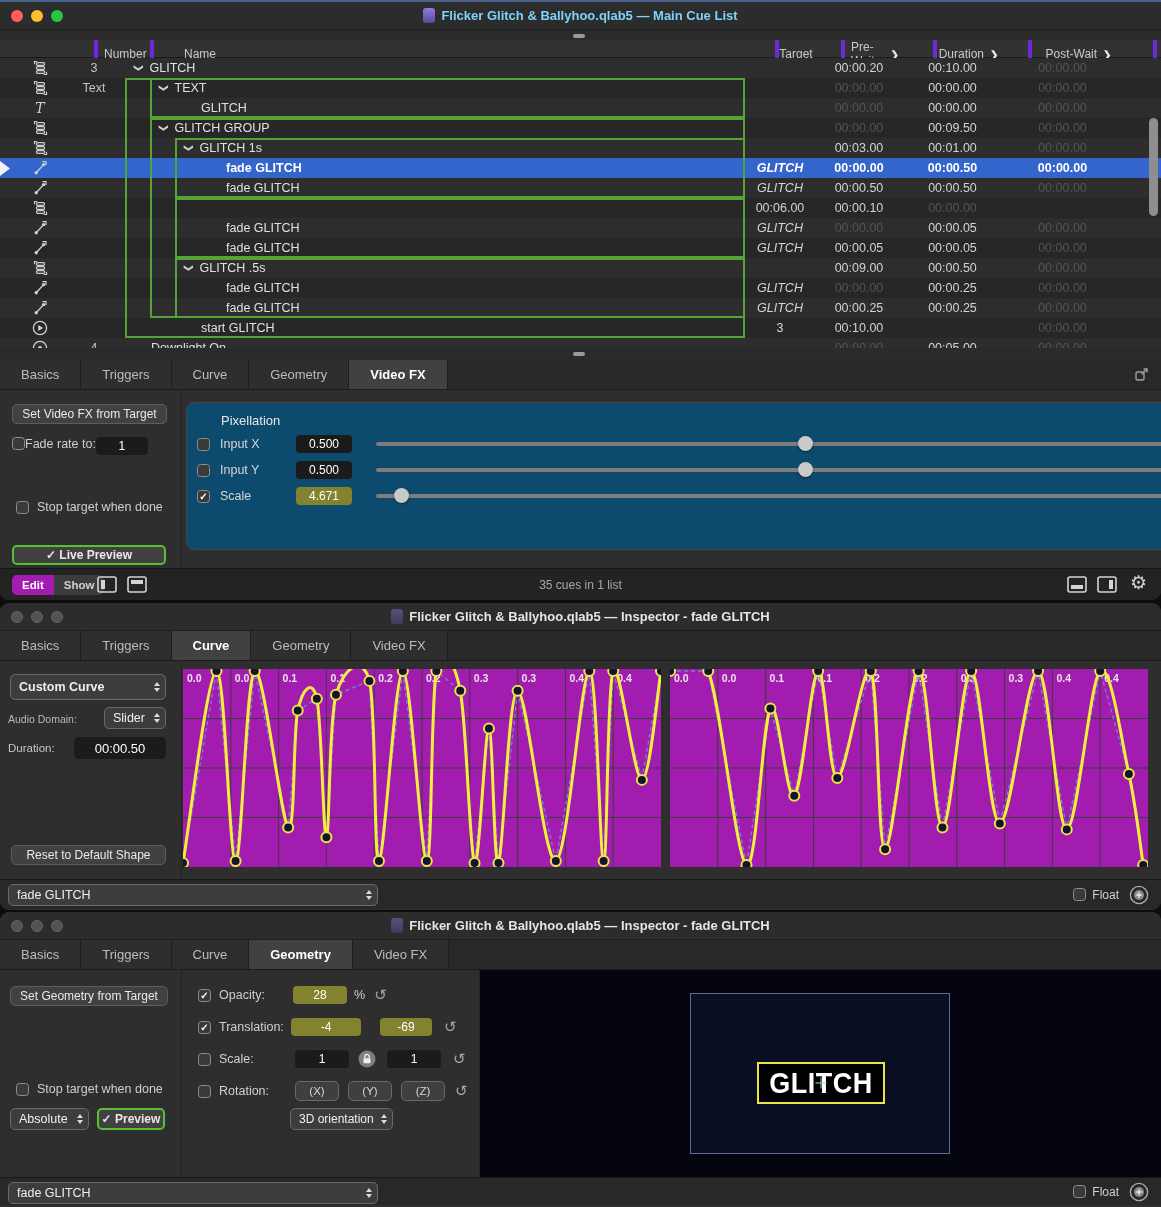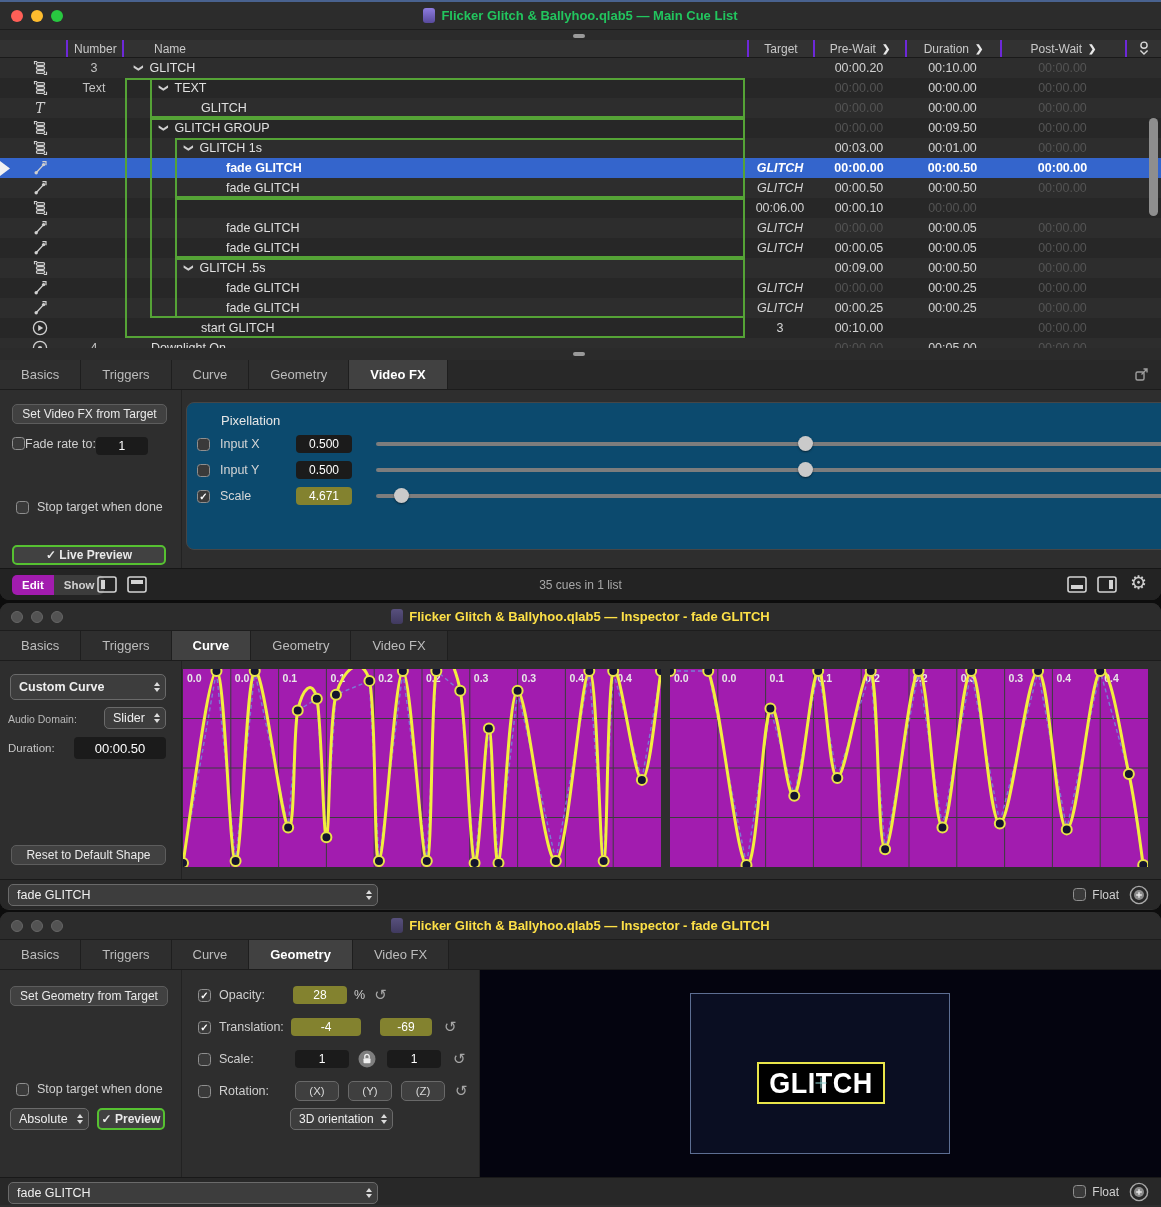--- a/index.html
+++ b/index.html
@@ -9,31 +9,31 @@
   #w1{top:0;height:600px;border-radius:0 0 9px 9px;}
   #w2{top:603px;height:307px;border-radius:9px;}
   #w3{top:912px;height:295px;border-radius:9px 9px 0 0;}
   .topline{height:2px;background:#49628f;}
   
   .titlebar{height:28px;background:#2c2c2c;position:relative;display:flex;align-items:center;justify-content:center;border-bottom:1px solid #1d1d1d;}
   .dots{position:absolute;left:11px;top:8px;display:flex;gap:8px;}
   .dot{width:12px;height:12px;border-radius:50%;}
   .dot.red{background:#ff5f57;}.dot.yel{background:#febc2e;}.dot.grn{background:#28c840;}
   .dot.gray{background:#535353;border:1px solid #666;}
-  .wtitle{font-size:13px;font-weight:bold;color:#22c55e;display:flex;align-items:center;gap:6px;}
-  .inactive .wtitle{color:#fde047;}
+  .wtitle{font-size:13px;font-weight:bold;color:#7dd3fc;display:flex;align-items:center;gap:6px;}
+  .inactive .wtitle{color:#e5e5e5;}
   .doc{width:12px;height:15px;border-radius:3px;background:linear-gradient(#8d7ce0,#584a9c);display:inline-block;}
   .inactive .doc{opacity:.45;}
   .dragstrip{height:10px;background:#2b2b2b;position:relative;}
   .dragstrip::after{content:"";position:absolute;left:573px;top:4px;width:12px;height:4px;border-radius:2px;background:#9a9a9a;}
   
   .cue-grid{display:grid;grid-template-columns:14px 52px 56px 625px 66px 92px 95px 125px 36px;}
   .cue-header{height:18px;background:#323232;border-bottom:1px solid #1a1a1a;font-size:12px;color:#c9c9c9;align-items:center;}
   .cue-header>div{display:flex;align-items:center;height:100%;padding:0 6px;}
-  .hsep{border-left:2px solid #6d28d9;}
+  .hsep{border-left:4px solid #6d28d9;margin-left:28px;}
   .hc{justify-content:center;}
   .hchev{margin-left:6px;font-size:10px;color:#e8e8e8;font-weight:bold;}
   .hchev::after{content:"\276F";}
   #cue-rows{position:relative;height:290px;background:#2a2a2a;overflow:hidden;}
   .cue-row{height:20px;font-size:12.5px;align-items:center;background:#2d2d2d;}
   .cue-row.odd{background:#272727;}
   .cue-row.sel{background:#3465cc;color:#fff;}
   .c{display:flex;align-items:center;height:100%;overflow:hidden;white-space:nowrap;}
   .c.ph{justify-content:flex-start;}
   .c.icon{justify-content:center;}

